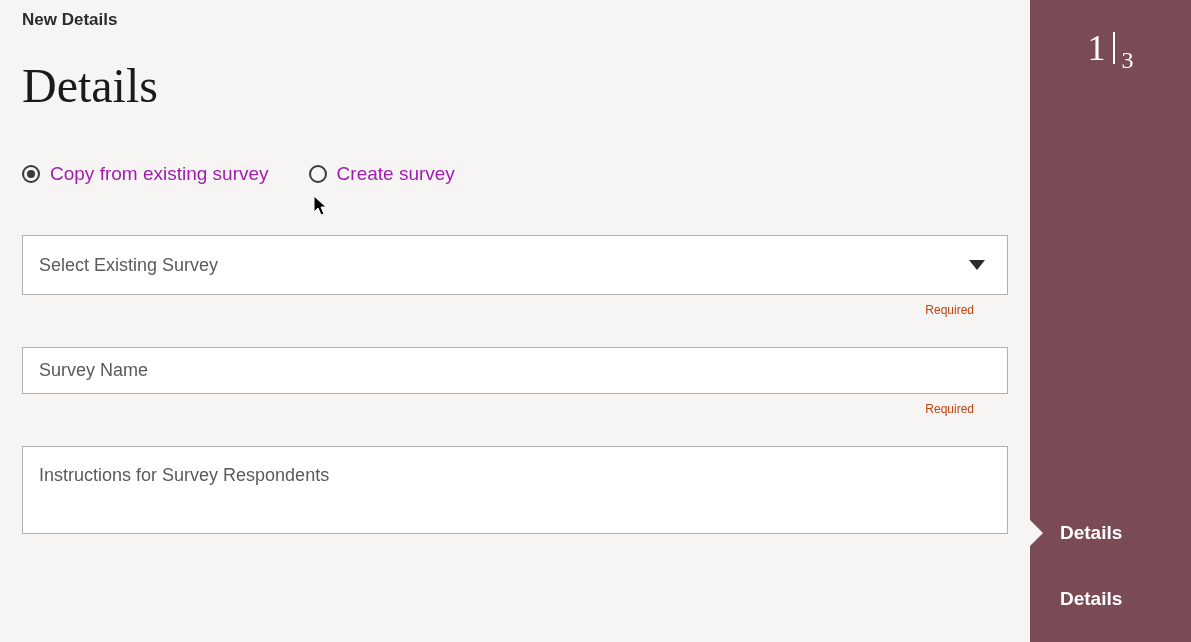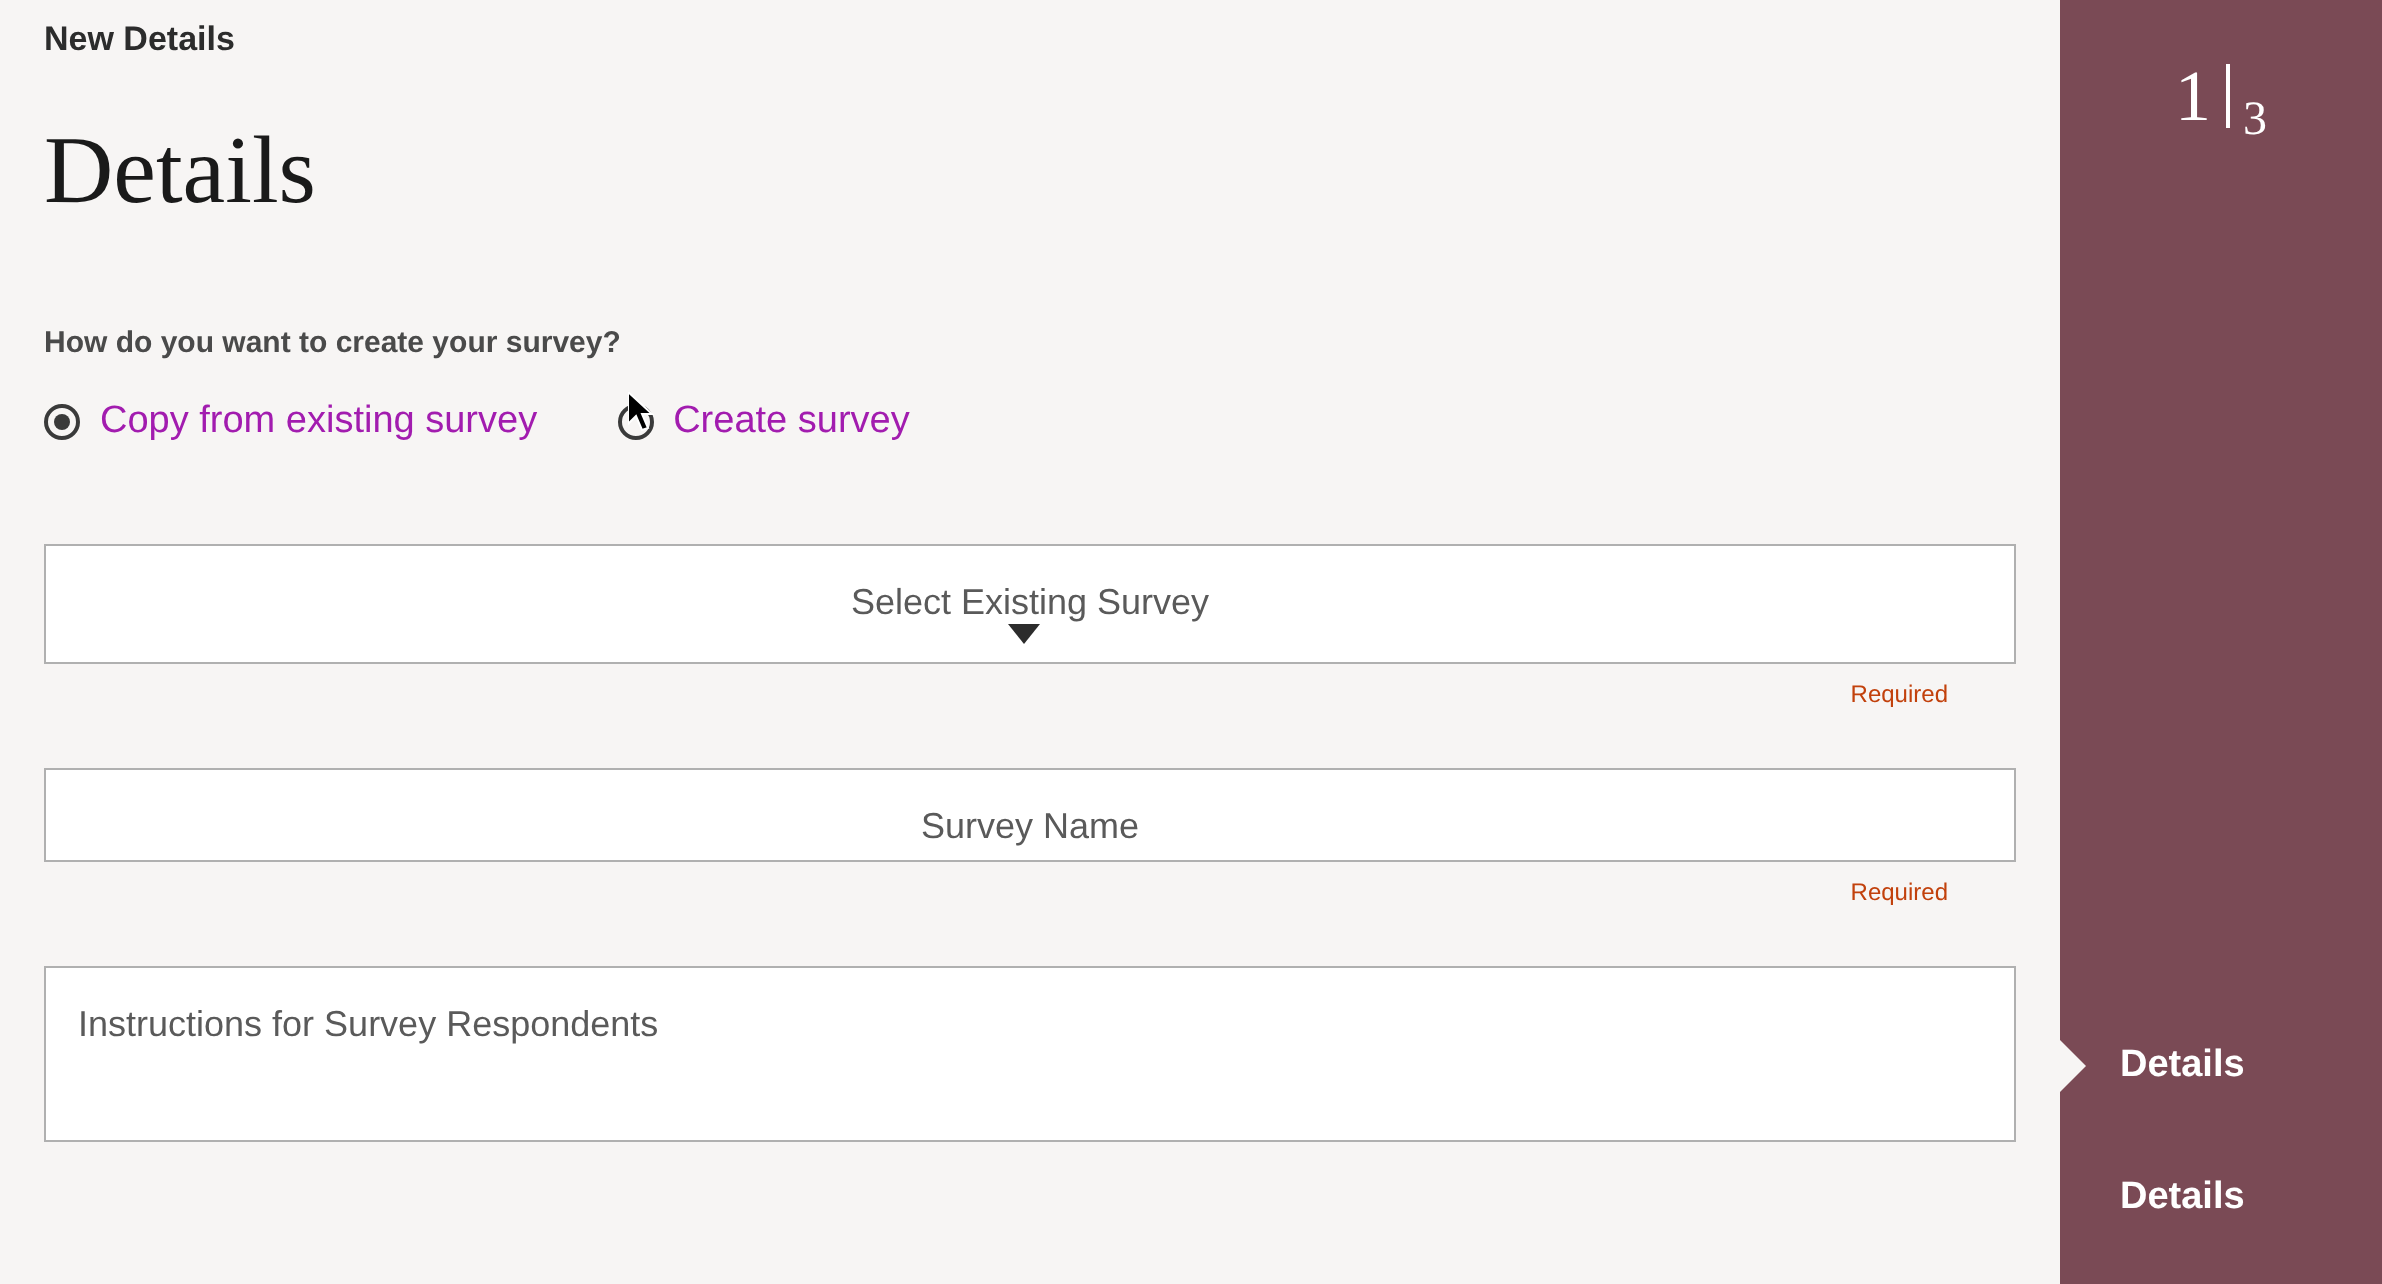--- a/index.html
+++ b/index.html
@@ -66,21 +66,20 @@
       background: #3a3a3a;
       border-radius: 50%;
     }
     .radio-label {
       font-size: 19px;
       color: #a21caf;
     }
     .form-field {
       width: 952px;
       margin-bottom: 8px;
-      flex-direction: column;
     }
     .form-field-wrap {
       margin-bottom: 30px;
     }
     .select-box, .input-box, .textarea-box {
       width: 100%;
       background: #ffffff;
       border: 1px solid #b0b0b0;
       padding: 18px 16px;
       font-size: 18px;
@@ -177,21 +176,20 @@
       z-index: 1000;
     }
   </style>
 </head>
 <body>
 
 <div class="main">
   <div class="breadcrumb">New Details</div>
   <h1 class="page-title">Details</h1>
 
-  <div class="question-label">How do you want to create your survey?</div>
 
   <div class="radio-group">
     <div class="radio-option">
       <span class="radio-circle selected"></span>
       <span class="radio-label">Copy from existing survey</span>
     </div>
     <div class="radio-option">
       <span class="radio-circle"></span>
       <span class="radio-label">Create survey</span>
     </div>

